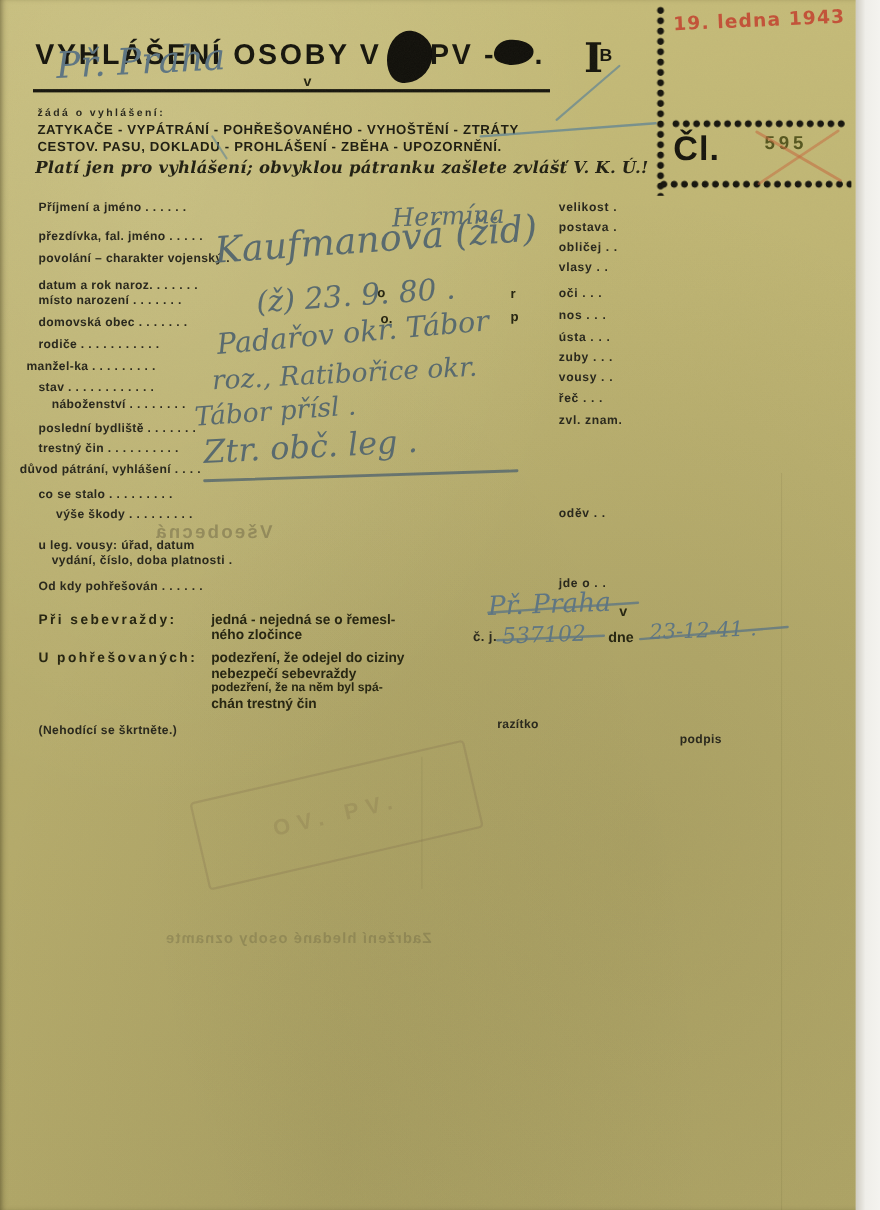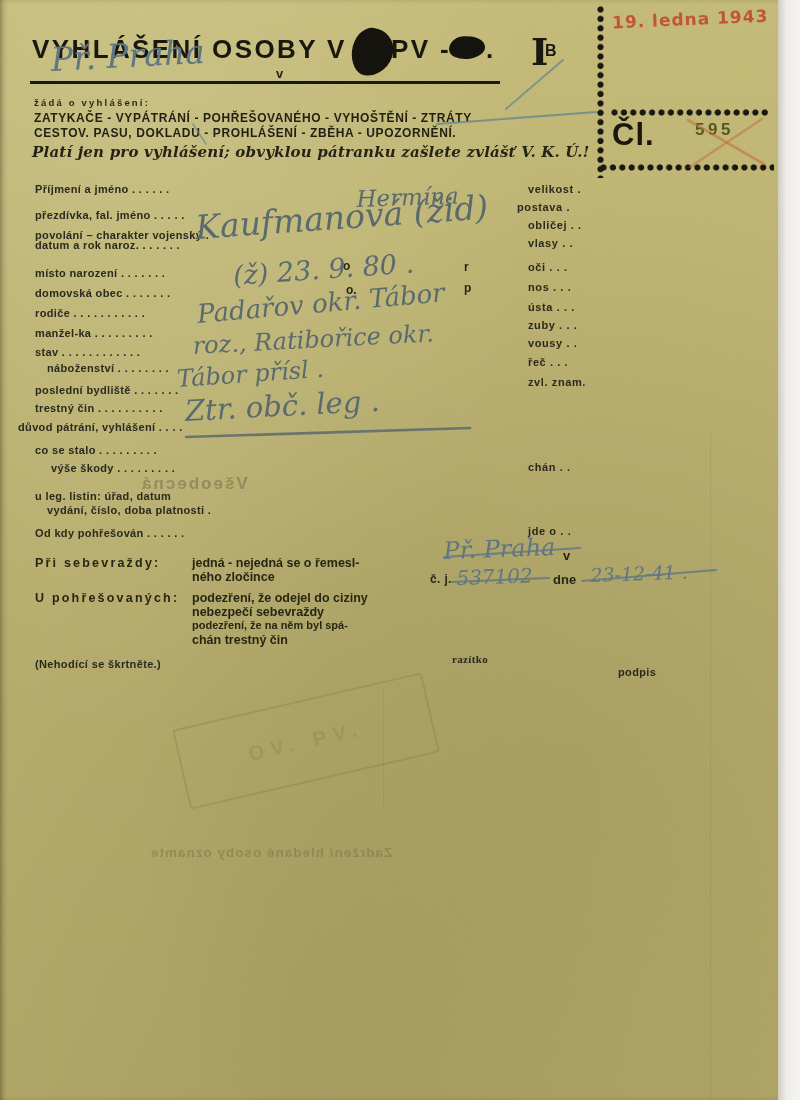--- a/index.html
+++ b/index.html
@@ -11,21 +11,21 @@
       radial-gradient(ellipse at 75% 70%, rgba(70,60,25,.10), rgba(0,0,0,0) 55%),
       radial-gradient(ellipse at 40% 95%, rgba(60,55,25,.08), rgba(0,0,0,0) 50%),
       linear-gradient(180deg,#c6bc7a 0%,#beb473 28%,#b7ad6d 55%,#b1a768 100%);
     box-shadow:inset 4px 0 6px -3px rgba(40,35,10,.55), 3px 0 5px rgba(0,0,0,.25);}
   .strip{position:absolute;left:778px;top:0;width:22px;height:1100px;
     background:linear-gradient(90deg,#cfccc2,#efeee9 40%,#f4f3ef);}
   .el{position:absolute;white-space:nowrap;}
   .print{color:#23220f;font-weight:700;}
   .title{font-size:26px;letter-spacing:2.4px;color:#14130c;font-weight:800;}
   .lbl{font-size:11px;letter-spacing:.35px;color:#26251b;font-weight:700;}
-  .rlbl{font-size:11px;letter-spacing:.6px;color:#26251b;font-weight:700;margin-left:20px;}
+  .rlbl{font-size:11px;letter-spacing:.6px;color:#26251b;font-weight:700;}
   .sm{font-size:9.5px;letter-spacing:2.2px;color:#26251b;font-weight:700;}
   .req{font-size:12px;letter-spacing:.6px;color:#1c1b10;font-weight:800;}
   .ital{font-family:"DejaVu Serif",serif;font-style:italic;font-weight:600;
         font-size:15px;color:#1f1e12;letter-spacing:.2px;}
   .hand{font-family:"DejaVu Serif",serif;font-style:italic;color:#57696f;
         transform-origin:left top;}
   .hand2{font-family:"DejaVu Serif",serif;font-style:italic;color:#5d7584;
         transform-origin:left top;}
   .blob{position:absolute;background:#0f0e0a;}
   .b1{left:352px;top:28px;width:41px;height:48px;transform:rotate(7deg);
@@ -81,74 +81,74 @@
   <div class="dotcol"></div>
   <div class="dotrow" style="left:610px;top:108px;width:160px;"></div>
   <div class="dotrow" style="left:599px;top:163px;width:175px;"></div>
   <div class="el datestamp" style="left:612px;top:9px;">19. ledna 1943</div>
   <div class="el cl" style="left:612px;top:117px;">Čl.</div>
   <div class="el num595" style="left:695px;top:120px;">595</div>
 
   <div class="el lbl" style="left:35px;top:183px;">Příjmení a jméno  .  .  .  .  .  .</div>
   <div class="el lbl" style="left:35px;top:209px;">přezdívka, fal. jméno  .  .  .  .  .</div>
   <div class="el lbl" style="left:35px;top:229px;">povolání – charakter vojenský  .</div>
-  <div class="el lbl" style="left:35px;top:239px;">datum a rok naroz. .  .  .  .  .  .</div>
+  <div class="el lbl" style="left:35px;top:254px;">datum a rok naroz. .  .  .  .  .  .</div>
   <div class="el lbl" style="left:35px;top:267px;">místo narození  .  .  .  .  .  .  .</div>
   <div class="el lbl" style="left:35px;top:287px;">domovská obec .  .  .  .  .  .  .</div>
   <div class="el lbl" style="left:35px;top:307px;">rodiče  .  .  .  .  .  .  .  .  .  .  .</div>
-  <div class="el lbl" style="left:35px;top:327px;">manžel-ka  .  .  .  .  .  .  .  .  .</div>
+  <div class="el lbl" style="left:24px;top:327px;">manžel-ka  .  .  .  .  .  .  .  .  .</div>
   <div class="el lbl" style="left:35px;top:346px;">stav  .  .  .  .  .  .  .  .  .  .  .  .</div>
   <div class="el lbl" style="left:35px;top:362px;padding-left:12px;">náboženství  .  .  .  .  .  .  .  .</div>
   <div class="el lbl" style="left:35px;top:384px;">poslední bydliště  .  .  .  .  .  .  .</div>
   <div class="el lbl" style="left:35px;top:402px;">trestný čin .  .  .  .  .  .  .  .  .  .</div>
   <div class="el lbl" style="left:18px;top:421px;">důvod pátrání, vyhlášení .  .  .  .</div>
   <div class="el lbl" style="left:35px;top:444px;">co se stalo  .  .  .  .  .  .  .  .  .</div>
   <div class="el lbl" style="left:35px;top:462px;margin-left:16px;">výše škody .  .  .  .  .  .  .  .  .</div>
 
   <div class="el rlbl" style="left:508px;top:183px;">velikost  .</div>
-  <div class="el rlbl" style="left:497px;top:201px;">postava  .</div>
+  <div class="el rlbl" style="left:508px;top:201px;">postava  .</div>
   <div class="el rlbl" style="left:508px;top:219px;">obličej .  .</div>
   <div class="el rlbl" style="left:508px;top:237px;">vlasy  .  .</div>
   <div class="el rlbl" style="left:508px;top:261px;">oči  .  .  .</div>
   <div class="el rlbl" style="left:508px;top:281px;">nos  .  .  .</div>
   <div class="el rlbl" style="left:508px;top:301px;">ústa .  .  .</div>
   <div class="el rlbl" style="left:508px;top:319px;">zuby .  .  .</div>
   <div class="el rlbl" style="left:508px;top:337px;">vousy  .  .</div>
   <div class="el rlbl" style="left:508px;top:356px;">řeč  .  .  .</div>
   <div class="el rlbl" style="left:508px;top:376px;">zvl. znam.</div>
-  <div class="el rlbl" style="left:508px;top:461px;">chán  .  .</div>
+  <div class="el rlbl" style="left:508px;top:461px;">oděv  .  .</div>
   <div class="el rlbl" style="left:508px;top:525px;">jde o  .  .</div>
 
   <div class="el print" style="left:343px;top:259px;font-size:12px;">o</div>
   <div class="el print" style="left:346px;top:283px;font-size:12px;">o.</div>
   <div class="el print" style="left:464px;top:260px;font-size:12px;">r</div>
   <div class="el print" style="left:464px;top:281px;font-size:12px;">p</div>
 
   <div class="el hand" style="left:356px;top:186px;font-size:23px;transform:rotate(-2deg);">Hermína</div>
   <div class="el hand" style="left:194px;top:208px;font-size:33px;transform:rotate(-4deg);">Kaufmanová (žid)</div>
   <div class="el hand" style="left:232px;top:260px;font-size:27px;transform:rotate(-4deg);">(ž)  23. 9. 80 .</div>
   <div class="el hand" style="left:196px;top:299px;font-size:26px;transform:rotate(-5deg);">Padařov okr. Tábor</div>
   <div class="el hand" style="left:192px;top:332px;font-size:24px;transform:rotate(-3deg);">roz., Ratibořice okr.</div>
   <div class="el hand" style="left:176px;top:365px;font-size:24px;transform:rotate(-4deg);">Tábor přísl .</div>
   <div class="el hand" style="left:184px;top:394px;font-size:29px;transform:rotate(-3deg);">Ztr. obč. leg .</div>
 
-  <div class="el lbl" style="left:35px;top:490px;">u leg. listin: úřad, datum</div>
+  <div class="el lbl" style="left:35px;top:490px;">u leg. vousy: úřad, datum</div>
   <div class="el lbl" style="left:47px;top:504px;">vydání, číslo, doba platnosti .</div>
   <div class="el lbl" style="left:35px;top:527px;">Od kdy pohřešován .  .  .  .  .  .</div>
 
   <div class="el print" style="left:35px;top:556px;font-size:12.5px;letter-spacing:2.2px;">Při sebevraždy:</div>
   <div class="el print" style="left:192px;top:556px;font-size:12.5px;">jedná - nejedná se o řemesl-</div>
   <div class="el print" style="left:192px;top:570px;font-size:12.5px;">ného zločince</div>
   <div class="el print" style="left:35px;top:591px;font-size:12.5px;letter-spacing:2.2px;">U pohřešovaných:</div>
   <div class="el print" style="left:192px;top:591px;font-size:12.5px;">podezření, že odejel do ciziny</div>
   <div class="el print" style="left:192px;top:605px;font-size:12.5px;">nebezpečí sebevraždy</div>
   <div class="el print" style="left:192px;top:619px;font-size:11px;">podezření, že na něm byl spá-</div>
   <div class="el print" style="left:192px;top:633px;font-size:12.5px;">chán trestný čin</div>
   <div class="el lbl" style="left:35px;top:658px;">(Nehodící se škrtněte.)</div>
-  <div class="el lbl" style="left:452px;top:653px;font-family:Liberation Serif, serif;">razítko</div>
+  <div class="el lbl" style="left:452px;top:653px;">razítko</div>
   <div class="el lbl" style="left:618px;top:666px;">podpis</div>
 
   <div class="el hand2" style="left:443px;top:537px;font-size:24px;transform:rotate(-2deg);">Př. Praha</div>
   <div class="el print" style="left:563px;top:548px;font-size:13px;">v</div>
   <div class="el lbl" style="left:430px;top:572px;font-size:12px;">č. j.</div>
   <div class="el hand2" style="left:456px;top:566px;font-size:20px;transform:rotate(-2deg);">537102</div>
   <div class="el print" style="left:553px;top:572px;font-size:13px;">dne</div>
   <div class="el hand2" style="left:590px;top:564px;font-size:19px;transform:rotate(-2deg);">23-12-41 .</div>
 
   <div class="ghost" style="left:140px;top:474px;font-size:17px;color:rgba(55,50,35,.30);letter-spacing:2px;">Všeobecná</div>

